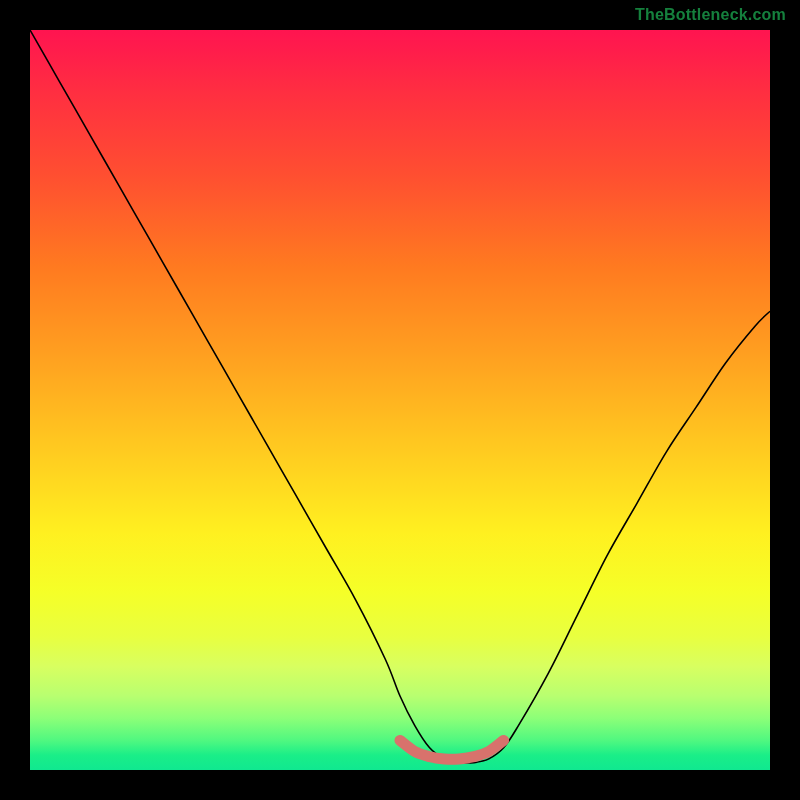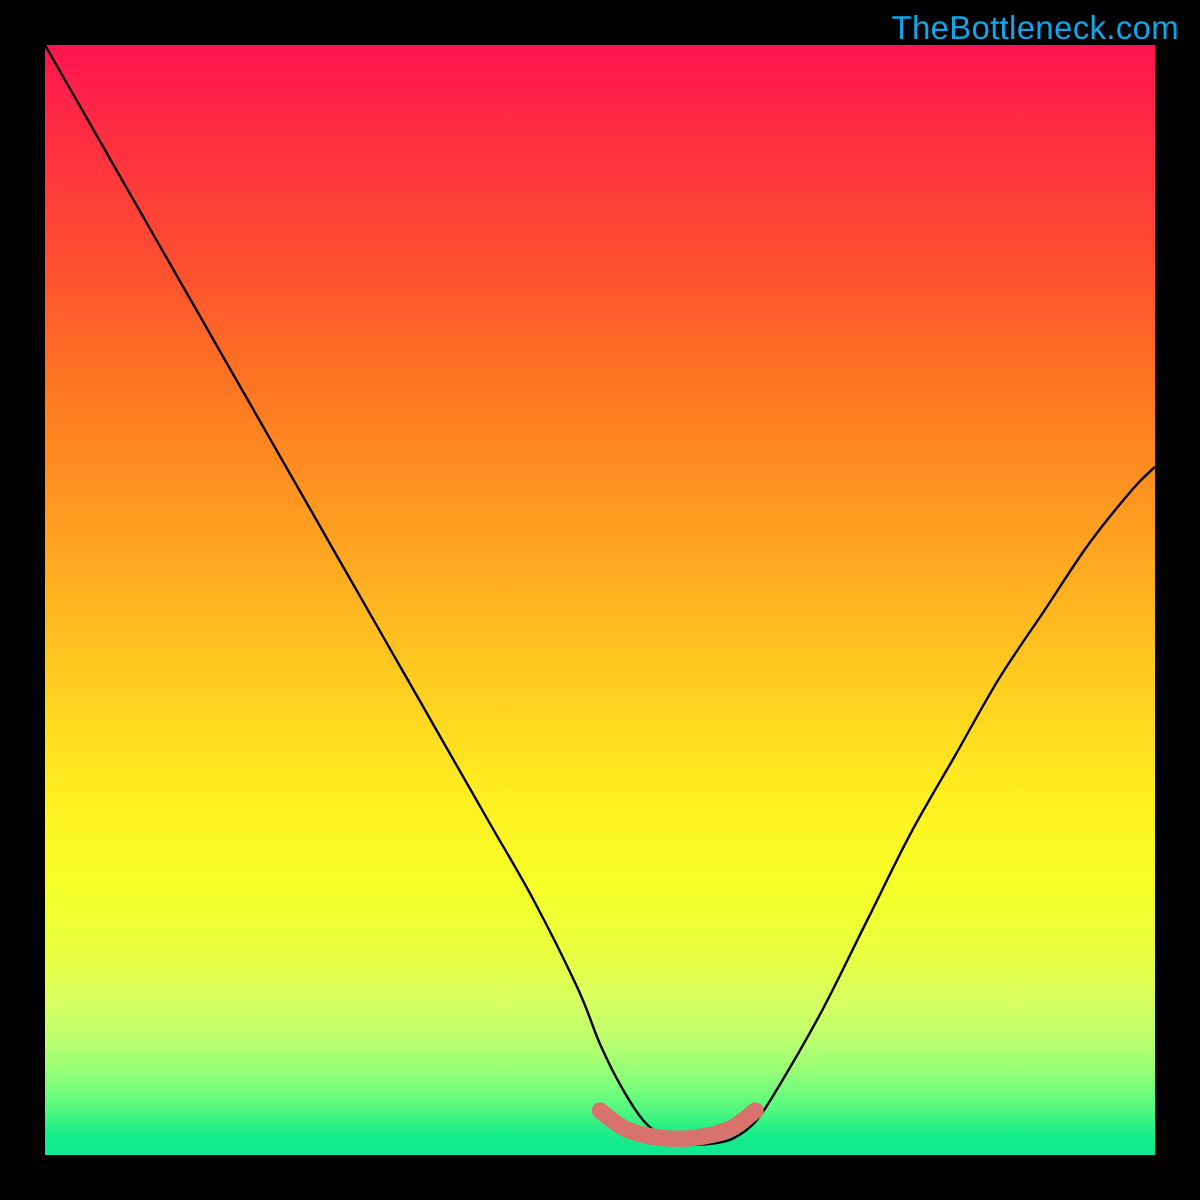--- a/index.html
+++ b/index.html
@@ -48,23 +48,23 @@
     left: 0;
     top: 0;
     width: 740px;
     height: 740px;
     display: block;
   }
   .watermark {
     position: absolute;
     top: 6px;
     right: 14px;
-    color: #0ea5e9;
-    font-size: 22px;
-    font-weight: 400;
+    color: #15803d;
+    font-size: 16px;
+    font-weight: 700;
     letter-spacing: 0.2px;
     user-select: none;
   }
 </style>
 </head>
 <body>
 
 <div class="frame">
 
   <div class="plot-area">

